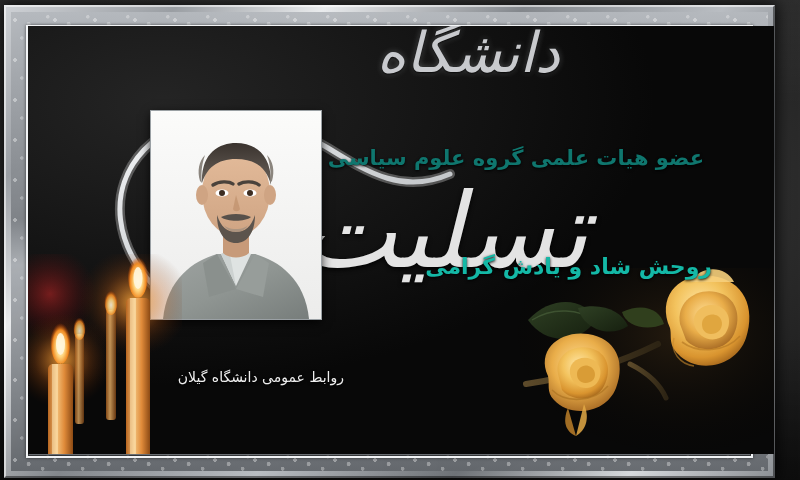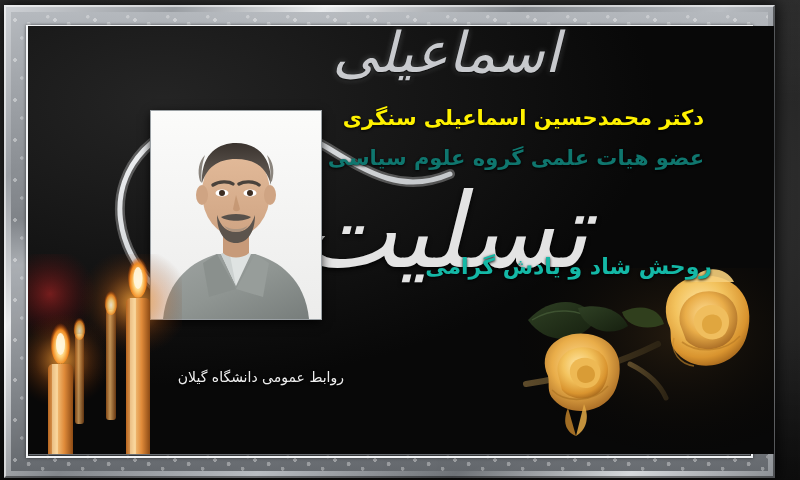--- a/index.html
+++ b/index.html
@@ -174,21 +174,21 @@
           <stop offset="45%" stop-color="#c3c7cb"></stop>
           <stop offset="100%" stop-color="#8d9196"></stop>
         </linearGradient>
       </defs>
       <path d="M168 300 C 112 250, 110 190, 146 152 C 186 110, 268 112, 330 150
                C 372 176, 406 196, 452 176" fill="none" stroke="url(#swg)" stroke-width="5" stroke-linecap="round"></path>
       <path d="M168 300 C 112 250, 110 190, 146 152 C 186 110, 268 112, 330 150
                C 372 176, 406 196, 452 176" fill="none" stroke="rgba(255,255,255,.28)" stroke-width="10" stroke-linecap="round"></path>
     </svg>
 
-    <div class="hoval">اسماعیلی</div>
+    <div class="hoval">دانشگاه</div>
 
     <div class="taslit">تسلیت</div>
 
     <div class="photo">
       <svg viewBox="0 0 170 208">
         <defs>
           <linearGradient id="bgph" x1="0" y1="0" x2="0" y2="1">
             <stop offset="0%" stop-color="#fbfbfa"></stop>
             <stop offset="100%" stop-color="#ececeb"></stop>
           </linearGradient>
@@ -355,19 +355,18 @@
         <path d="M24 32 C 22 20, 34 13, 45 17 C 56 21, 57 34, 50 42 C 42 50, 27 46, 24 32 Z" fill="#eeb954"></path>
         <path d="M31 32 C 31 25, 39 21, 45 25 C 51 29, 50 38, 44 40 C 37 43, 31 39, 31 32 Z" fill="#d99c36"></path>
         <path d="M6 48 C 20 62, 48 60, 62 44" stroke="#ad7322" stroke-width="1.6" fill="none" opacity=".7"></path>
         <path d="M38 62 C 44 76, 40 88, 30 94" fill="#e3a945" opacity=".85"></path>
         <path d="M22 66 C 16 80, 20 90, 30 94" fill="#c8872c" opacity=".8"></path>
       </g>
 
       <rect width="260" height="190" fill="none"></rect>
     </svg>
 
-    <div class="tx tx-name">دکتر محمدحسین اسماعیلی سنگری</div>
     <div class="tx tx-role">عضو هیات علمی گروه علوم سیاسی</div>
     <div class="tx tx-wish">روحش شاد و یادش گرامی</div>
     <div class="tx tx-org">روابط عمومی دانشگاه گیلان</div>
 
   </div>
 </div>
 
 </body></html>

